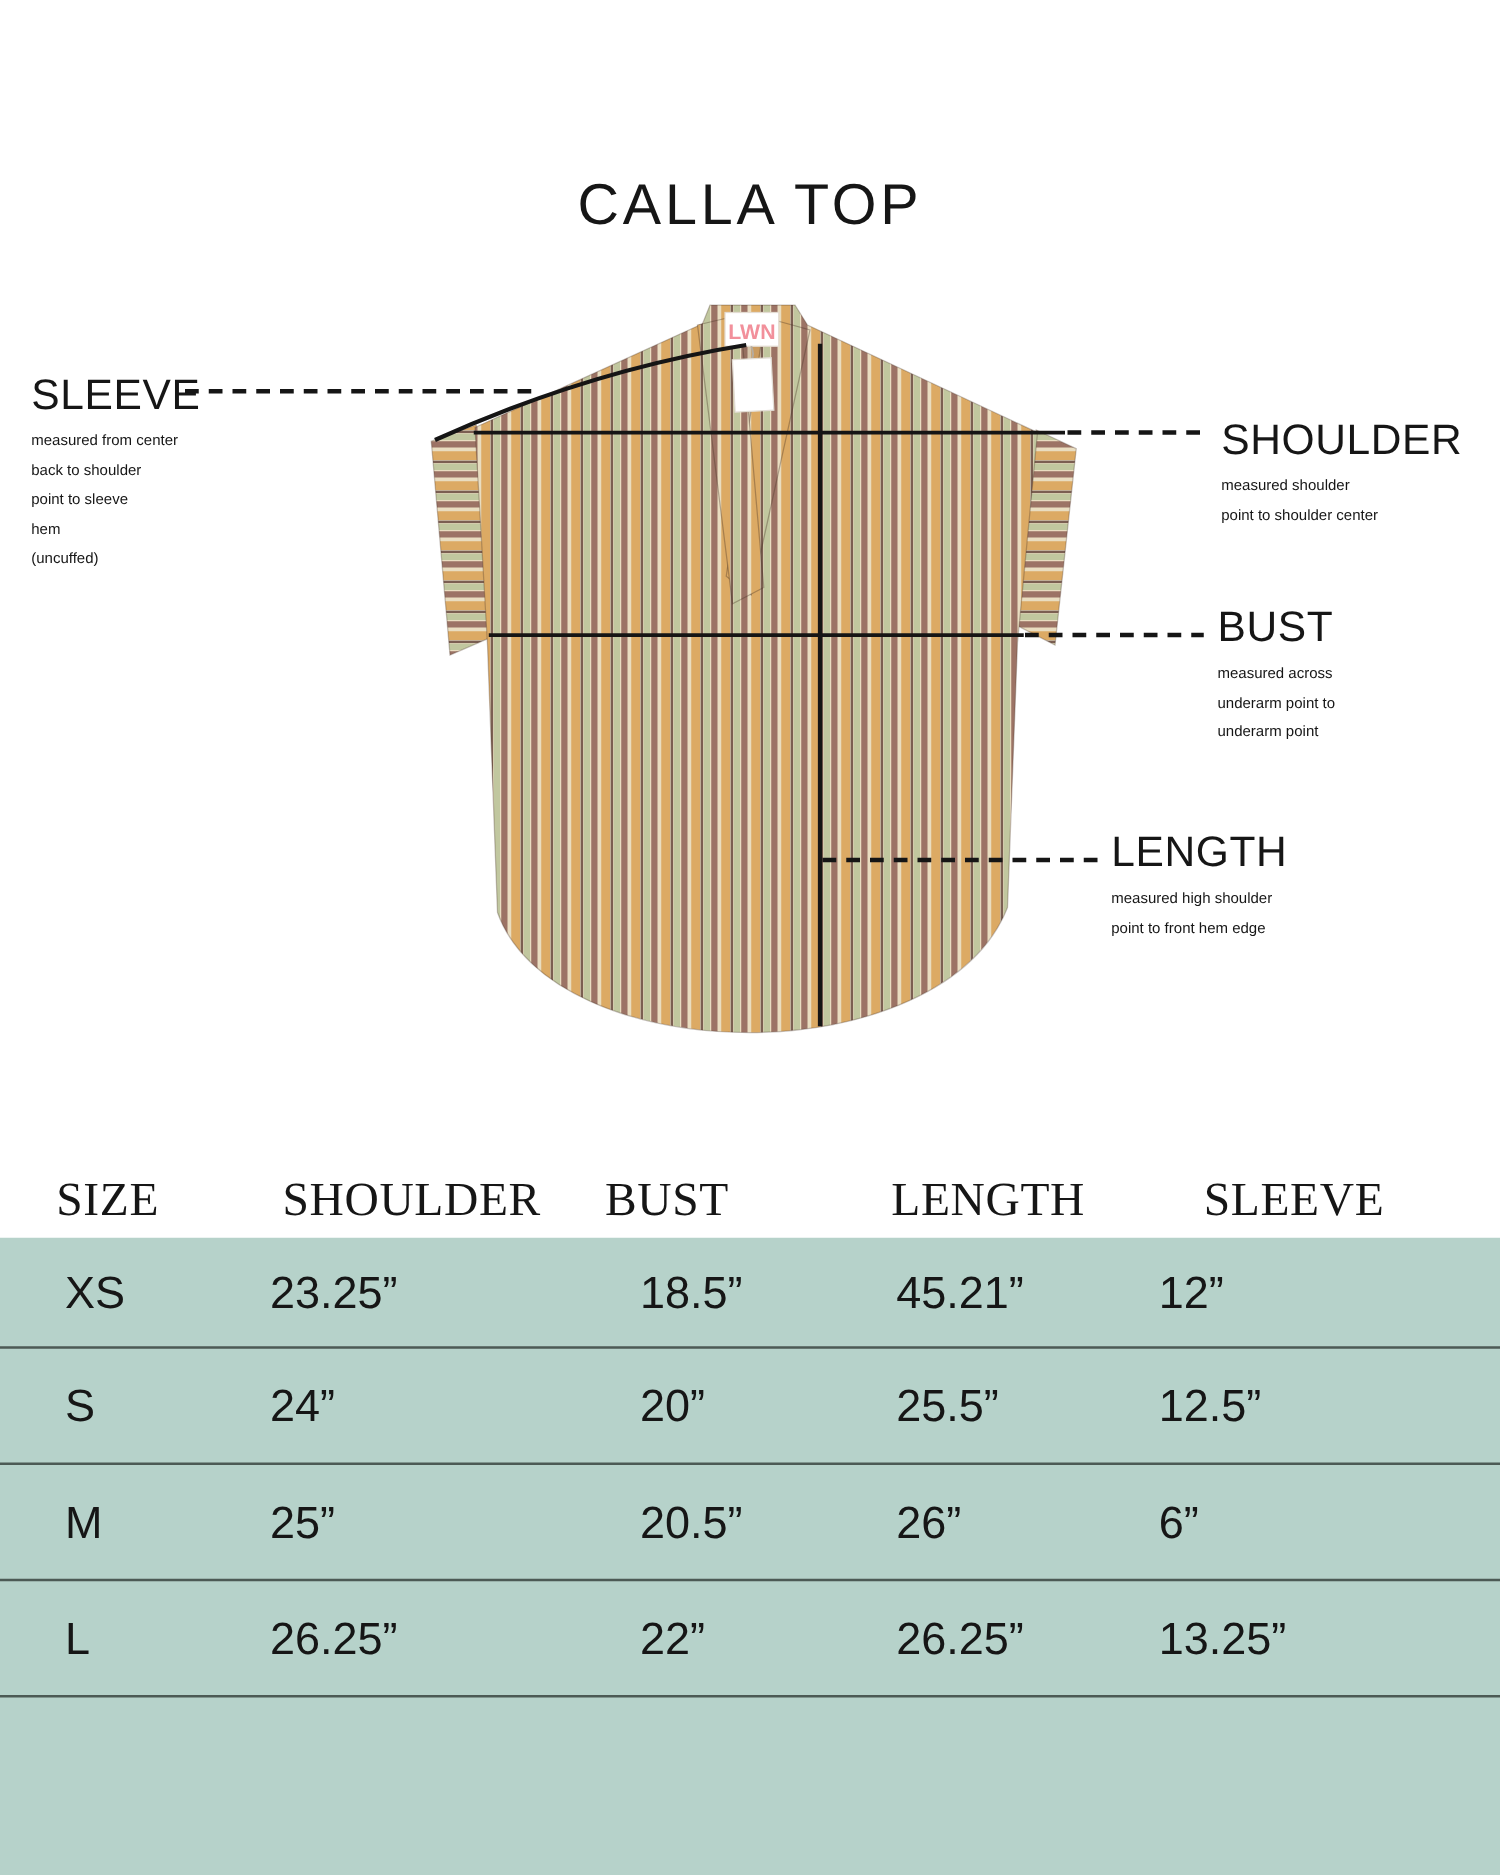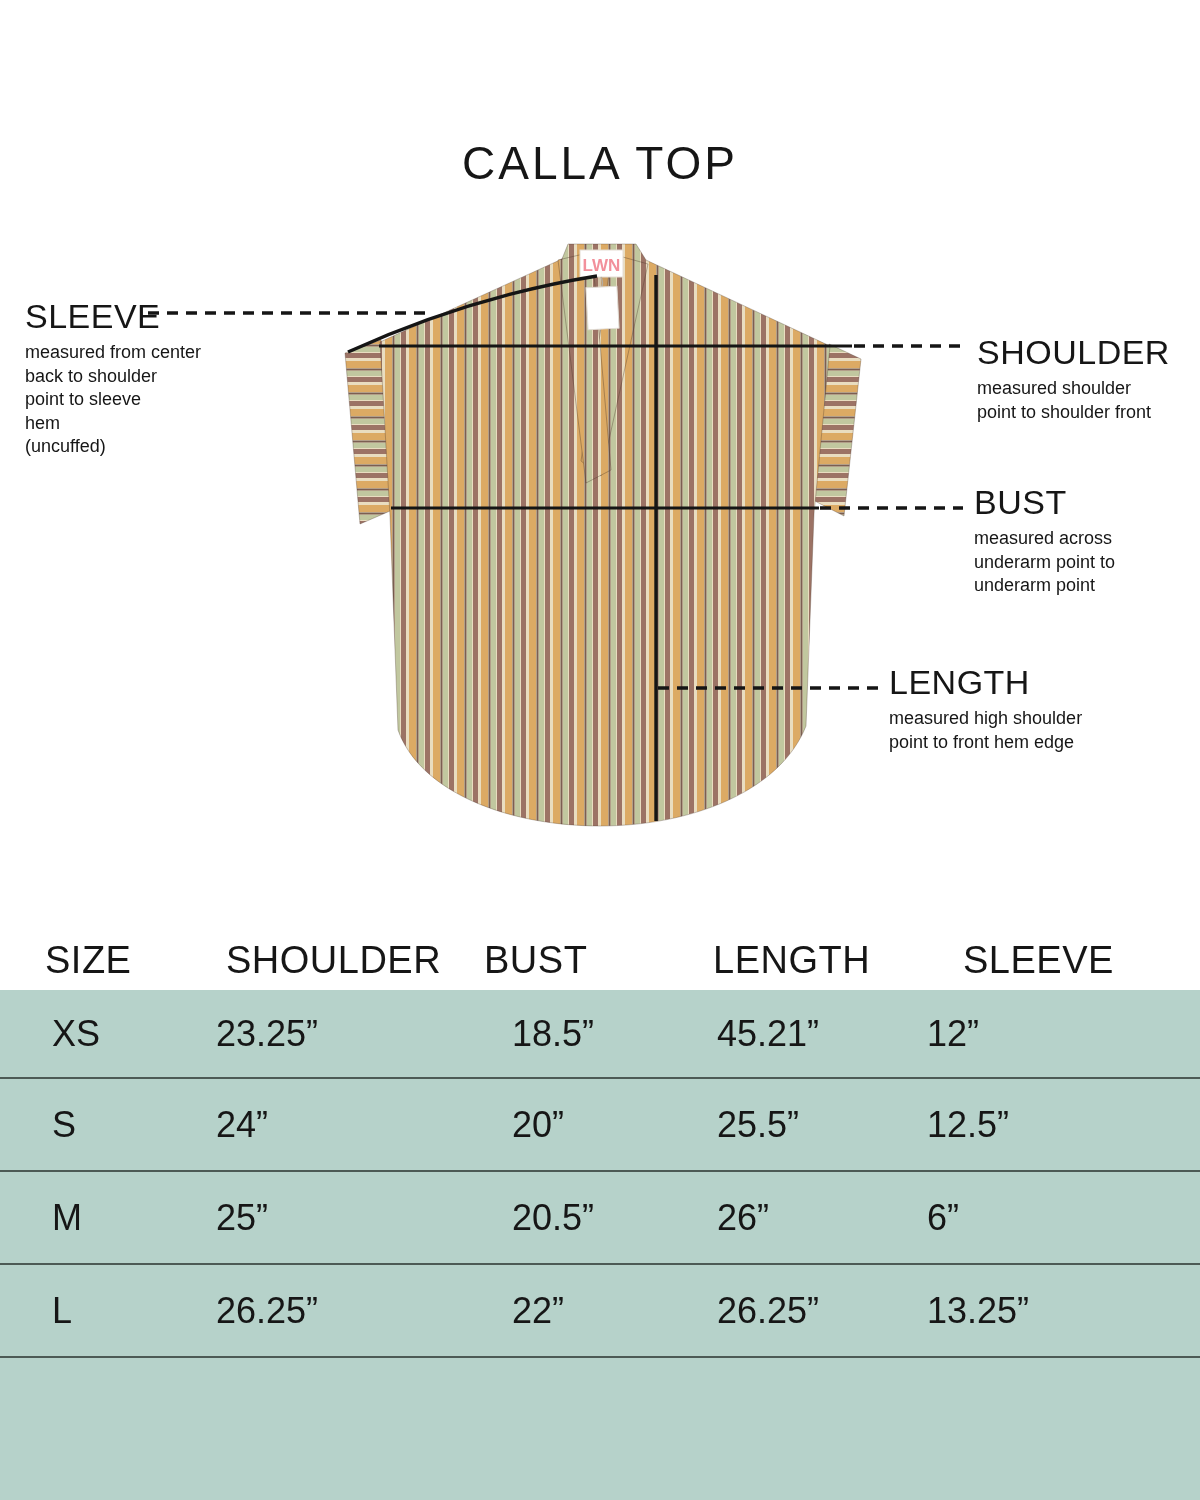--- a/index.html
+++ b/index.html
@@ -11,28 +11,28 @@
   }
   .title {
     position:absolute; top:112px; left:0; width:100%;
     text-align:center; font-size:46px; font-weight:400;
     letter-spacing:3px; margin:0;
   }
   .diagram-svg { position:absolute; left:0; top:180px; }
 
   .ann { position:absolute; }
   .ann h2 { margin:0 0 5px 0; font-size:34px; font-weight:400; letter-spacing:0.5px; }
-  .ann .line { font-size:18px; line-height:23.5px; }
+  .ann .line { font-size:12px; line-height:23.5px; }
   .ann-sleeve   { left:25px;  top:273px; }
   .ann-shoulder { left:977px; top:309px; }
   .ann-bust     { left:974px; top:459px; }
   .ann-length   { left:889px; top:639px; }
 
   .size-table { position:absolute; left:0; top:908px; width:1200px; }
-  .thead { position:relative; height:58px; background:#ffffff; }
+  .thead { position:relative; height:58px; background:#ffffff;font-family:Liberation Serif, serif; }
   .th { position:absolute; bottom:8px; font-size:38px; font-weight:400; letter-spacing:0.5px; }
   .h1{left:45px} .h2{left:226px} .h3{left:484px} .h4{left:713px} .h5{left:963px}
   .tbody { background:#b6d2ca; }
   .trow { position:relative; height:91px; border-bottom:2px solid #4c5a55; }
   .trow.first { height:87px; }
   .cell { position:absolute; top:50%; transform:translateY(-50%); font-size:36px; }
   .c1{left:52px} .c2{left:216px} .c3{left:512px} .c4{left:717px} .c5{left:927px}
   .tfill { height:170px; }
 </style>
 </head>
@@ -94,21 +94,21 @@
     <div class="line">measured from center</div>
     <div class="line">back to shoulder</div>
     <div class="line">point to sleeve</div>
     <div class="line">hem</div>
     <div class="line">(uncuffed)</div>
   </div>
 
   <div class="ann ann-shoulder">
     <h2>SHOULDER</h2>
     <div class="line">measured shoulder</div>
-    <div class="line">point to shoulder front</div>
+    <div class="line">point to shoulder center</div>
   </div>
 
   <div class="ann ann-bust">
     <h2>BUST</h2>
     <div class="line">measured across</div>
     <div class="line">underarm point to</div>
     <div class="line">underarm point</div>
   </div>
 
   <div class="ann ann-length">

